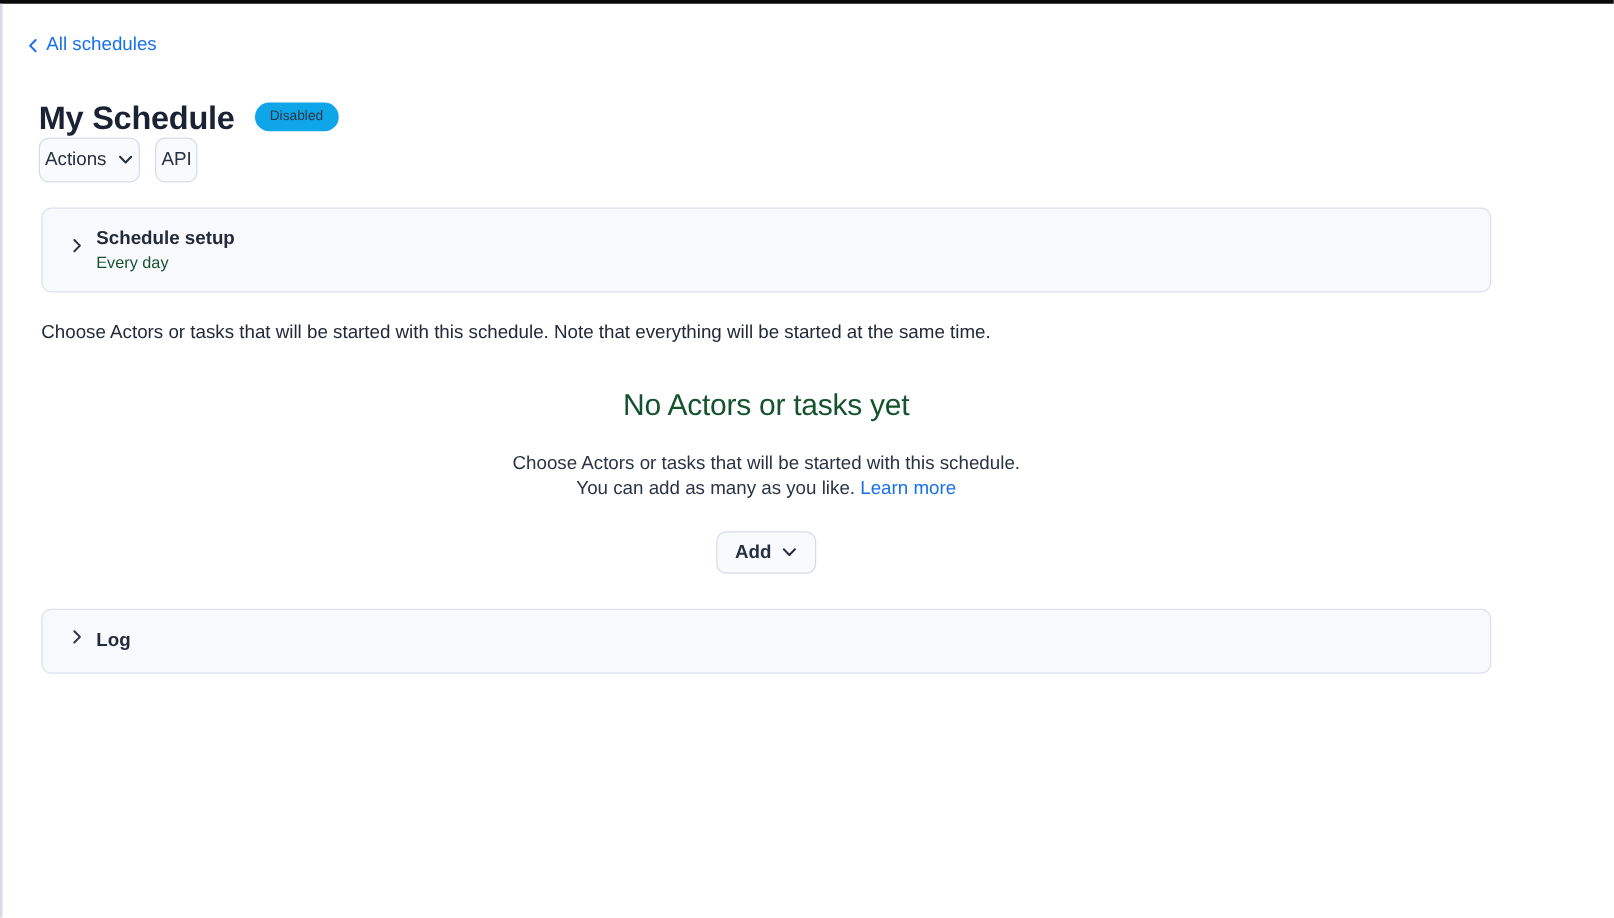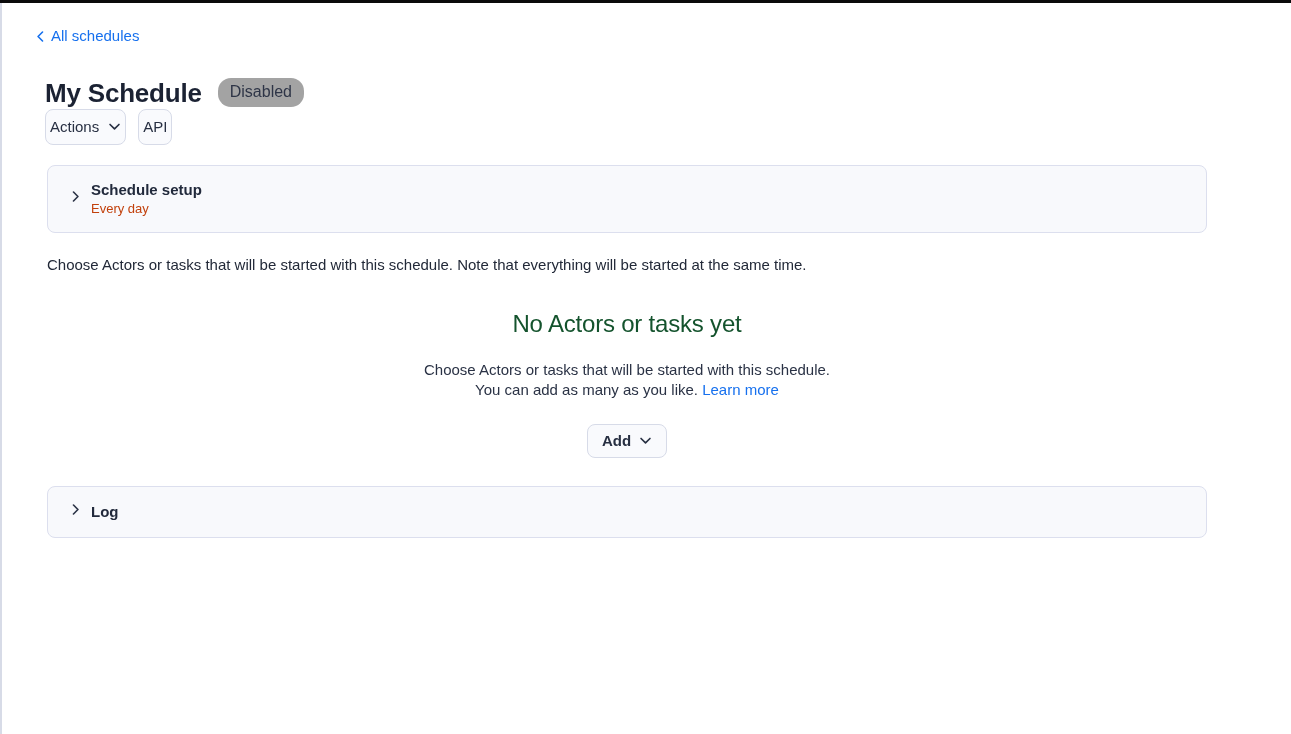--- a/index.html
+++ b/index.html
@@ -12,21 +12,21 @@
     color: #262e40;
   }
   .top-edge {
     position: absolute; top: 0; left: 0; width: 1291px; height: 3px;
     background: #0a0a0a;
   }
   .left-edge {
     position: absolute; top: 3px; left: 0; width: 2px; height: 731px;
     background: #d7dbe7;
   }
-  .page { position: absolute; top: 3px; left: 16px; width: 1222px; }
+  .page { position: absolute; top: 3px; left: 2px; width: 1222px; }
 
   
   .breadcrumb {
     display: inline-flex; align-items: center; gap: 4px;
     margin: 24px 0 0 18px;
     color: #1670ee; font-size: 15px; line-height: 18px;
     cursor: pointer; text-decoration: none;
   }
   .breadcrumb svg { display: block; }
 
@@ -35,22 +35,22 @@
     display: flex; justify-content: space-between; align-items: flex-start;
     margin: 31px 29px 0 29px;
     flex-direction: column;
   }
   .title-row { display: flex; align-items: center; gap: 16px; }
   .page-title {
     font-size: 26px; font-weight: 700; color: #1b2233; line-height: 30px;
     letter-spacing: -0.2px;
   }
   .status-badge {
-    background: #a3a3a3; color: #2e3547;
-    font-size: 16px; line-height: 1;
+    background: #0ea5e9; color: #2e3547;
+    font-size: 11px; line-height: 1;
     padding: 6px 12px 6.5px 12px; border-radius: 13px;
     white-space: nowrap;
   }
   .subtitle {
     margin-top: 13px;
     font-size: 14.5px; color: #4c5569; line-height: 17px;
   }
   .header-buttons { display: flex; gap: 12px; margin-top: 1px; }
   .btn {
     display: inline-flex; align-items: center; justify-content: center; gap: 9px;
@@ -69,21 +69,21 @@
   }
   .panel.setup { margin-top: 20px; }
   .panel-head {
     display: flex; align-items: center; gap: 9px; padding: 0 21px;
   }
   .panel.setup .panel-head { padding-top: 14px; padding-bottom: 15px; }
   .panel.log .panel-head { padding-top: 15px; padding-bottom: 16px; }
   .panel-chevron { color: #2b3346; flex: 0 0 auto; }
   .panel-titles { display: flex; flex-direction: column; }
   .panel-title { font-size: 15px; font-weight: 700; color: #222a3c; line-height: 19px; }
-  .panel-subtitle { font-size: 13px; color: #c2410c; line-height: 17px; margin-top: 1px; }
+  .panel-subtitle { font-size: 13px; color: #14532d; line-height: 17px; margin-top: 1px; }
 
   .description {
     margin: 22px 31px 0 31px;
     font-size: 15px; color: #222938; line-height: 19px;
   }
 
   
   .empty-state { text-align: center; }
   .empty-title {
     margin-top: 35px;

